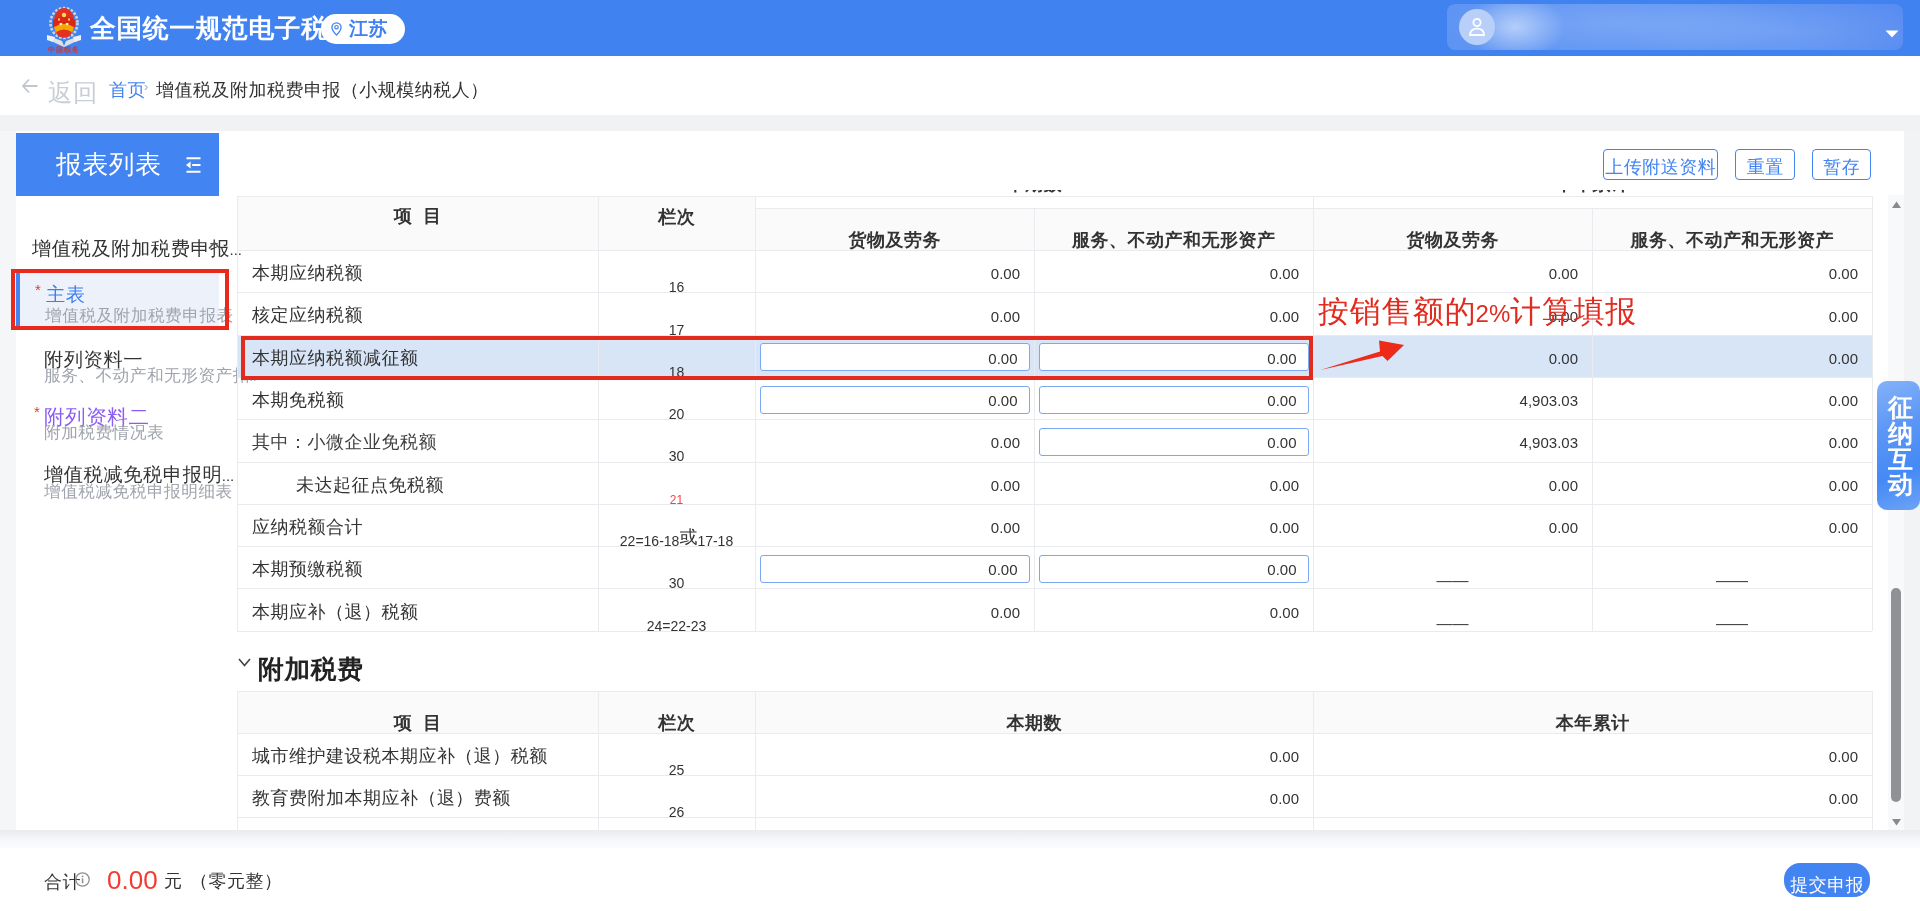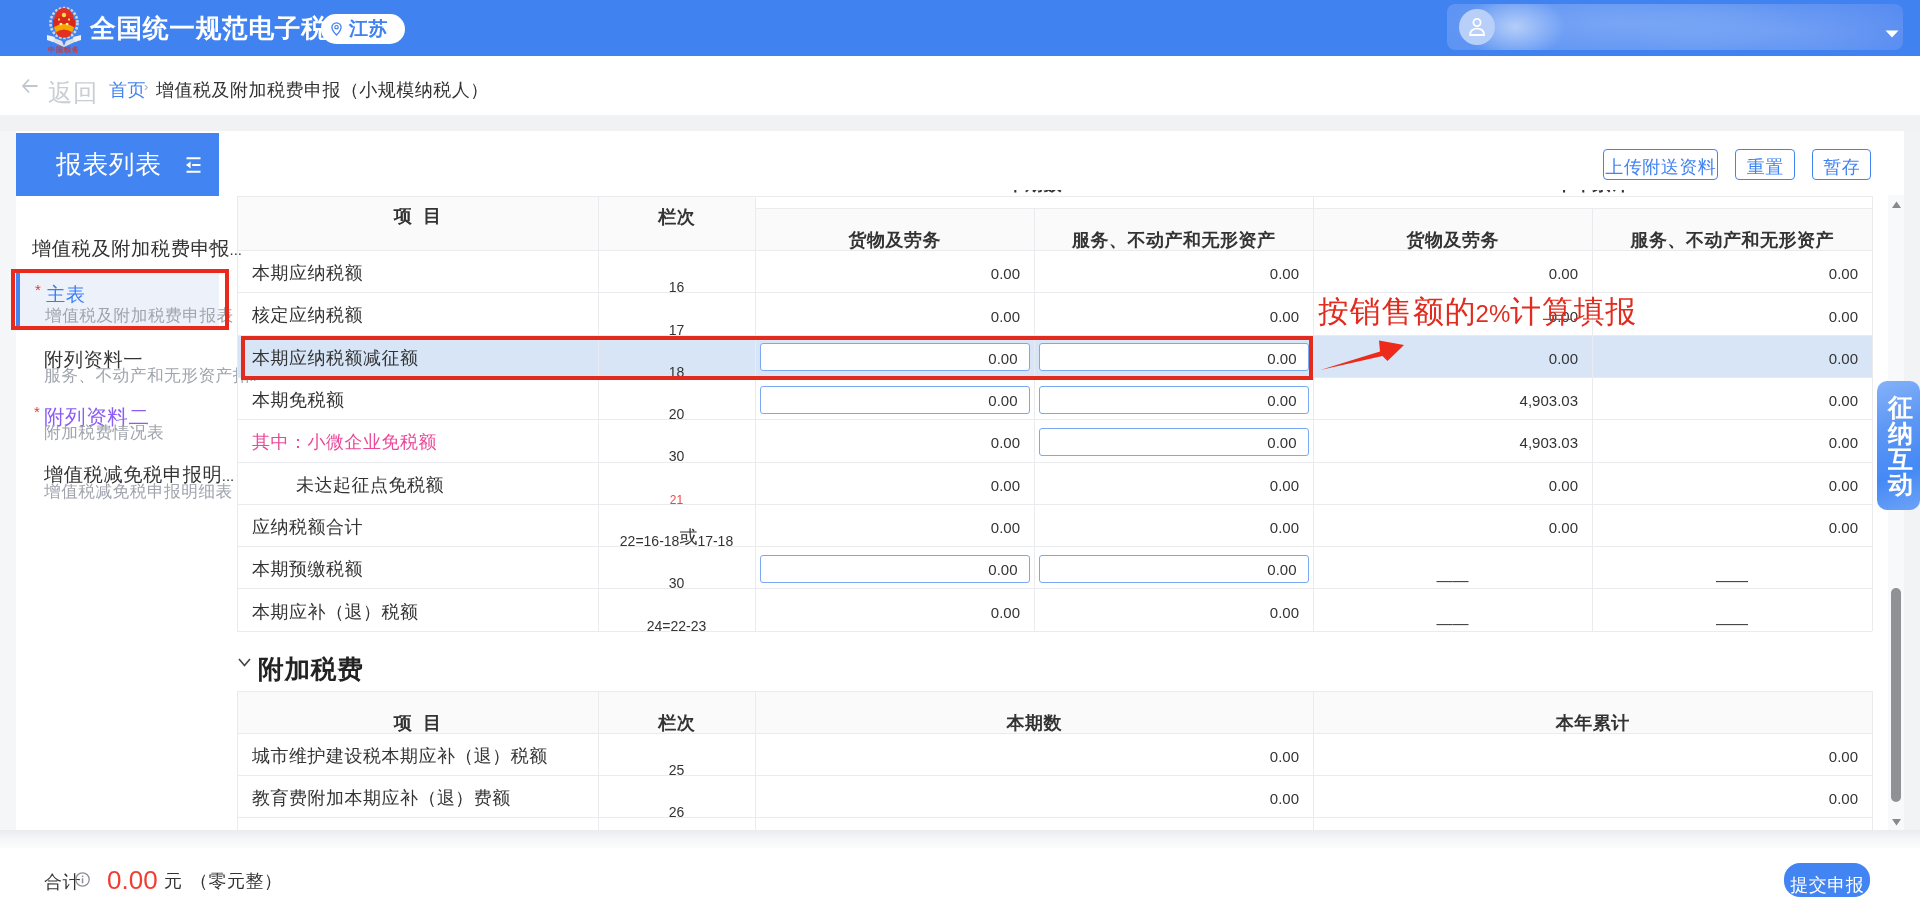--- a/index.html
+++ b/index.html
@@ -176,21 +176,21 @@
 <div class="abs vctr" style="left:252px;top:378.9px;width:335px;height:42.3px;font-size:14px;color:#333">
     <span class="cj">本期免税额</span>
   </div>
 <div class="abs ctr" style="left:598px;top:379.9px;width:157px;height:42.3px;font-size:14px;color:#333">20</div>
 <div class="abs" style="left:760.0px;top:385.5px;width:270.0px;height:28px;background:#fff;border:1px solid #7aa8f3;border-radius:3px"></div>
 <div class="abs" style="right:902.5px;top:392.0px;font-size:15px;color:#333">0.00</div>
 <div class="abs" style="left:1039.0px;top:385.5px;width:270.0px;height:28px;background:#fff;border:1px solid #7aa8f3;border-radius:3px"></div>
 <div class="abs" style="right:623.5px;top:392.0px;font-size:15px;color:#333">0.00</div>
 <div class="abs" style="right:342.0px;top:392.0px;font-size:15px;color:#333">4,903.03</div>
 <div class="abs" style="right:62.0px;top:392.0px;font-size:15px;color:#333">0.00</div>
-<div class="abs vctr" style="left:252px;top:421.2px;width:335px;height:42.3px;font-size:14px;color:#ec4899">
+<div class="abs vctr" style="left:252px;top:421.2px;width:335px;height:42.3px;font-size:14px;color:#404040">
     <span class="cj">其中：小微企业免税额</span>
   </div>
 <div class="abs ctr" style="left:598px;top:422.2px;width:157px;height:42.3px;font-size:14px;color:#333">30</div>
 <div class="abs" style="right:900.0px;top:434.4px;font-size:15px;color:#333">0.00</div>
 <div class="abs" style="left:1039.0px;top:427.9px;width:270.0px;height:28px;background:#fff;border:1px solid #7aa8f3;border-radius:3px"></div>
 <div class="abs" style="right:623.5px;top:434.4px;font-size:15px;color:#333">0.00</div>
 <div class="abs" style="right:342.0px;top:434.4px;font-size:15px;color:#333">4,903.03</div>
 <div class="abs" style="right:62.0px;top:434.4px;font-size:15px;color:#333">0.00</div>
 <div class="abs vctr" style="left:296px;top:463.5px;width:335px;height:42.3px;font-size:14px;color:#333">
     <span class="cj">未达起征点免税额</span>

